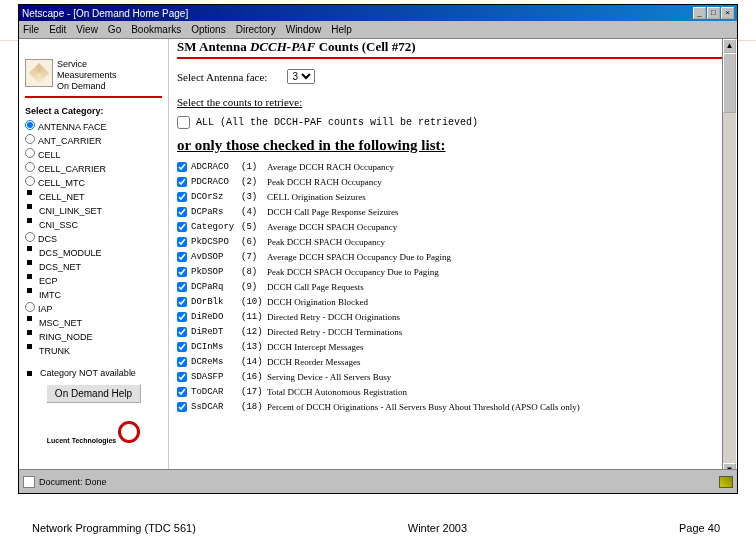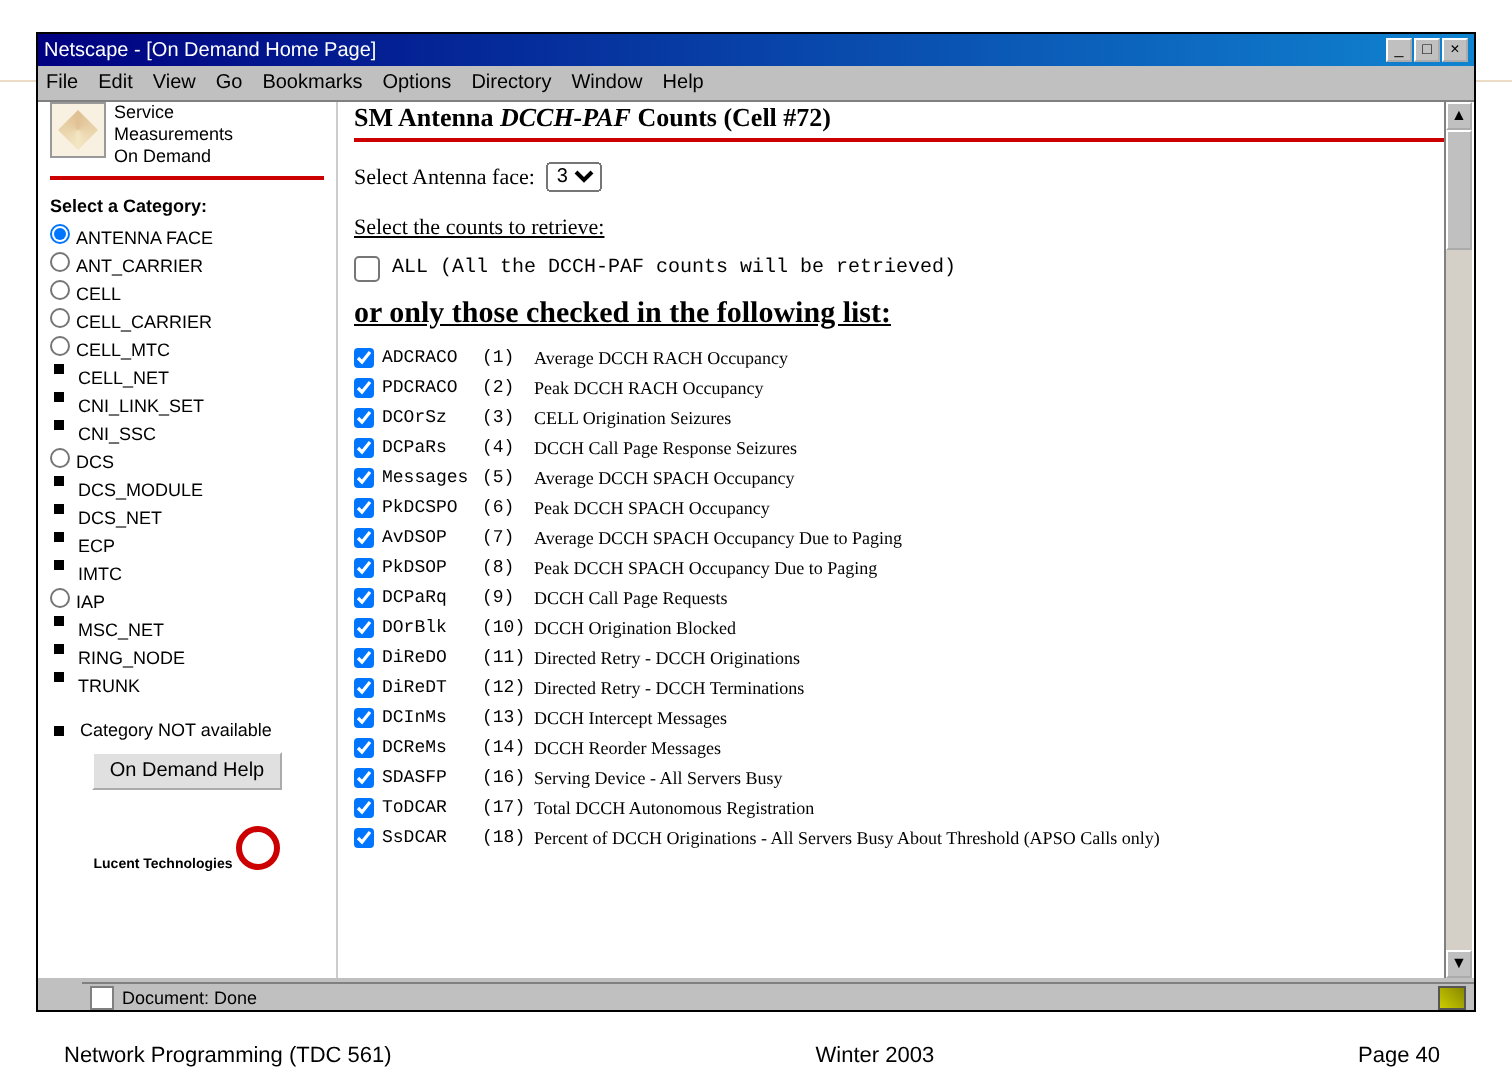--- a/index.html
+++ b/index.html
@@ -1,56 +1,56 @@
 <!DOCTYPE html>
 <html><head>
 <meta charset="utf-8">
 <style>
   * { box-sizing: border-box; margin: 0; padding: 0; }
   body { font-family: "Times New Roman", serif; font-size: 11px; background: #fff; width: 756px; }
   .slide { width: 756px; height: 540px; position: relative; }
-  .browser { position: absolute; left: 18px; top: 16px; width: 720px; height: 490px; border: 1px solid #000; background: #c0c0c0; }
+  .browser { position: absolute; left: 18px; top: 4px; width: 720px; height: 490px; border: 1px solid #000; background: #c0c0c0; }
   .titlebar { height: 16px; background: linear-gradient(to right, #000080, #1084d0); color: #fff; font-family: Tahoma, sans-serif; font-size: 10px; display: flex; align-items: center; padding: 0 3px; justify-content: space-between; }
   .titlebar .winbtns { display: flex; gap: 1px; }
   .winbtn { width: 13px; height: 12px; background: #c0c0c0; border: 1px outset #fff; font-size: 8px; text-align: center; line-height: 10px; font-family: Arial; color: #000; }
   .menubar { height: 18px; background: #c0c0c0; font-family: "MS Sans Serif", Arial, sans-serif; font-size: 10px; display: flex; align-items: center; padding: 0 4px; gap: 10px; border-bottom: 1px solid #808080; }
   .menubar span { color: #000; }
   .content { display: flex; height: calc(100% - 16px - 18px - 16px); background: #fff; }
-  .sidebar { width: 150px; padding: 0 6px; font-family: Arial, sans-serif; font-size: 9px; border-right: 1px solid #ccc; }
+  .sidebar { width: 150px; padding: 20px 6px; font-family: Arial, sans-serif; font-size: 9px; border-right: 1px solid #ccc; }
   .sidehdr { display: flex; gap: 4px; align-items: flex-start; margin-bottom: 4px; }
   .sidehdr .logo { width: 28px; height: 28px; border: 1px solid #999; background: #f8f0e0; position: relative; }
   .sidehdr .logo::after { content: ""; position: absolute; inset: 3px; background: conic-gradient(#d0a060, #f0e0b0, #d0a060); clip-path: polygon(50% 0, 100% 50%, 50% 100%, 0 50%); opacity: .6; }
   .brandtxt div { font-size: 9px; line-height: 11px; }
   .redline { height: 2px; background: #c00; margin: 4px 0 8px 0; }
   .catlabel { font-weight: bold; font-size: 9px; margin-bottom: 4px; }
   .catlist { list-style: none; }
   .catlist li { display: flex; align-items: flex-start; gap: 3px; font-size: 9px; line-height: 14px; font-family: Arial, sans-serif; }
   .catlist input[type=radio] { width: 10px; height: 10px; }
   .bullet { width: 5px; height: 5px; background: #000; display: inline-block; margin: 0 4px 0 2px; }
   .notavail { margin: 10px 0 6px 0; font-size: 9px; display: flex; align-items: center; gap: 4px; }
   .helpbtn { display: block; margin: 6px auto; padding: 3px 8px; background: #e0e0e0; border: 1px outset #fff; font-family: "MS Sans Serif", Arial, sans-serif; font-size: 10px; }
   .lucent { text-align: center; margin-top: 18px; }
   .lucent .ring { width: 22px; height: 22px; border: 3px solid #c00; border-radius: 50%; display: inline-block; }
   .lucent .lt { font-size: 7px; font-weight: bold; display: inline-block; vertical-align: middle; margin-right: 2px; }
   .main { flex: 1; padding: 0 8px 4px 8px; overflow: hidden; position: relative; }
   .mtitle { font-size: 13px; font-weight: bold; margin-bottom: 0; }
   .mtitle .ital { font-style: italic; }
   .redunder { height: 2px; background: #c00; margin: 2px 0 10px 0; }
-  .selant { font-size: 11px; display: flex; align-items: center; gap: 6px; margin-bottom: 12px; }
+  .selant { font-size: 11px; display: flex; align-items: center; gap: 20px; margin-bottom: 12px; }
   .selant select { font-size: 10px; }
   .subhdr { font-weight: normal; text-decoration: underline; font-size: 11px; margin: 6px 0 8px 0; }
   .allrow { display: flex; align-items: center; gap: 6px; font-size: 10px; font-family: "Courier New", monospace; margin: 4px 0 8px 0; }
   .oronly { font-weight: bold; text-decoration: underline; font-size: 15px; margin: 4px 0 6px 0; }
   .countlist { list-style: none; font-size: 9px; }
   .countlist li { display: flex; align-items: flex-start; gap: 4px; line-height: 15px; font-family: Arial, sans-serif; }
   .countlist input[type=checkbox] { margin-top: 2px; width: 10px; height: 10px; }
   .clabel { display: inline-block; width: 46px; font-family: "Courier New", monospace; }
   .cnum { display: inline-block; width: 22px; font-family: "Courier New", monospace; }
   .cdesc { flex: 1; font-family: Liberation Serif, serif; white-space: nowrap; overflow: hidden; text-overflow: clip; }
-  .statusbar { position: absolute; left: 0; right: 0; bottom: 0; height: 14px; background: #c0c0c0; border-top: 1px solid #808080; display: flex; align-items: center; font-family: "MS Sans Serif", Arial, sans-serif; font-size: 9px; padding: 0 4px; gap: 4px; margin-left: 22px; }
+  .statusbar { position: absolute; left: 0; right: 0; bottom: 0; height: 24px; background: #c0c0c0; border-top: 1px solid #808080; display: flex; align-items: center; font-family: "MS Sans Serif", Arial, sans-serif; font-size: 9px; padding: 0 4px; gap: 4px; }
   .statusbar .docicon { width: 12px; height: 12px; background: #fff; border: 1px solid #808080; }
   .statusbar .spacer { flex: 1; }
   .statusbar .secicon { width: 14px; height: 12px; background: linear-gradient(45deg,#cc0,#880); border: 1px solid #555; }
   .footer { position: absolute; left: 0; right: 0; bottom: 6px; display: flex; justify-content: space-between; padding: 0 36px 0 32px; font-family: Arial, sans-serif; font-size: 11px; }
   .hrline { position: absolute; top: 40px; left: 0; right: 0; height: 1px; background: #c8995c; opacity: .35; }
   .scrollbar { position: absolute; right: 1px; top: 34px; bottom: 16px; width: 14px; background: #c0c0c0; border-left: 1px solid #808080; display: flex; flex-direction: column; }
   .sbtn { height: 14px; background: #c0c0c0; border: 1px outset #fff; font-size: 8px; text-align: center; line-height: 12px; }
   .strack { flex: 1; background: #d4d0c8; position: relative; }
   .sthumb { position: absolute; left: 0; right: 0; top: 0; height: 60px; background: #c0c0c0; border: 1px outset #fff; }
 </style>
@@ -216,21 +216,21 @@
               <span class="cdesc">CELL Origination Seizures</span>
             </li>
             <li>
               <input type="checkbox" checked="" style="">
               <span class="clabel">DCPaRs</span>
               <span class="cnum">(4)</span>
               <span class="cdesc">DCCH Call Page Response Seizures</span>
             </li>
             <li>
               <input type="checkbox" checked="" style="">
-              <span class="clabel">Messages</span>
+              <span class="clabel">Category</span>
               <span class="cnum">(5)</span>
               <span class="cdesc">Average DCCH SPACH Occupancy</span>
             </li>
             <li>
               <input type="checkbox" checked="" style="">
               <span class="clabel">PkDCSPO</span>
               <span class="cnum">(6)</span>
               <span class="cdesc">Peak DCCH SPACH Occupancy</span>
             </li>
             <li>

